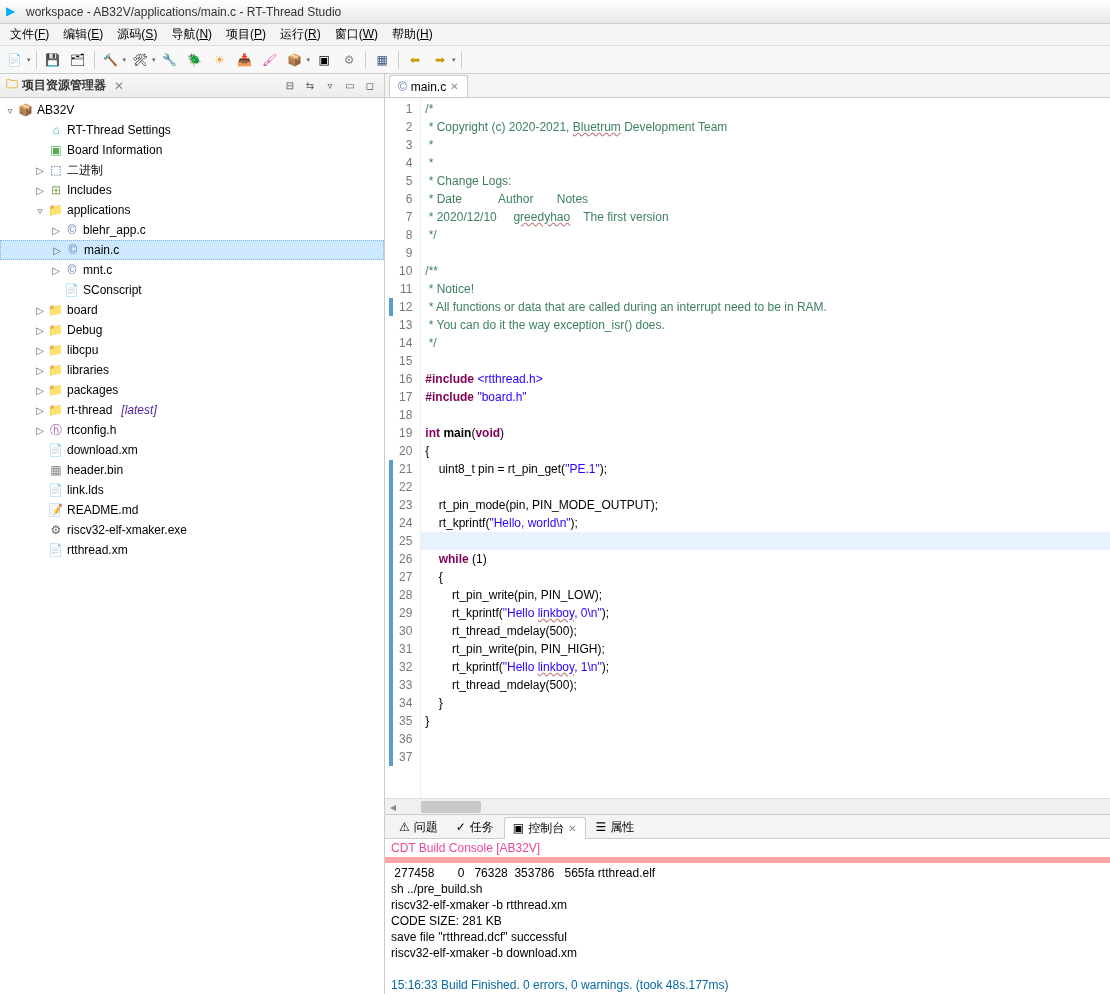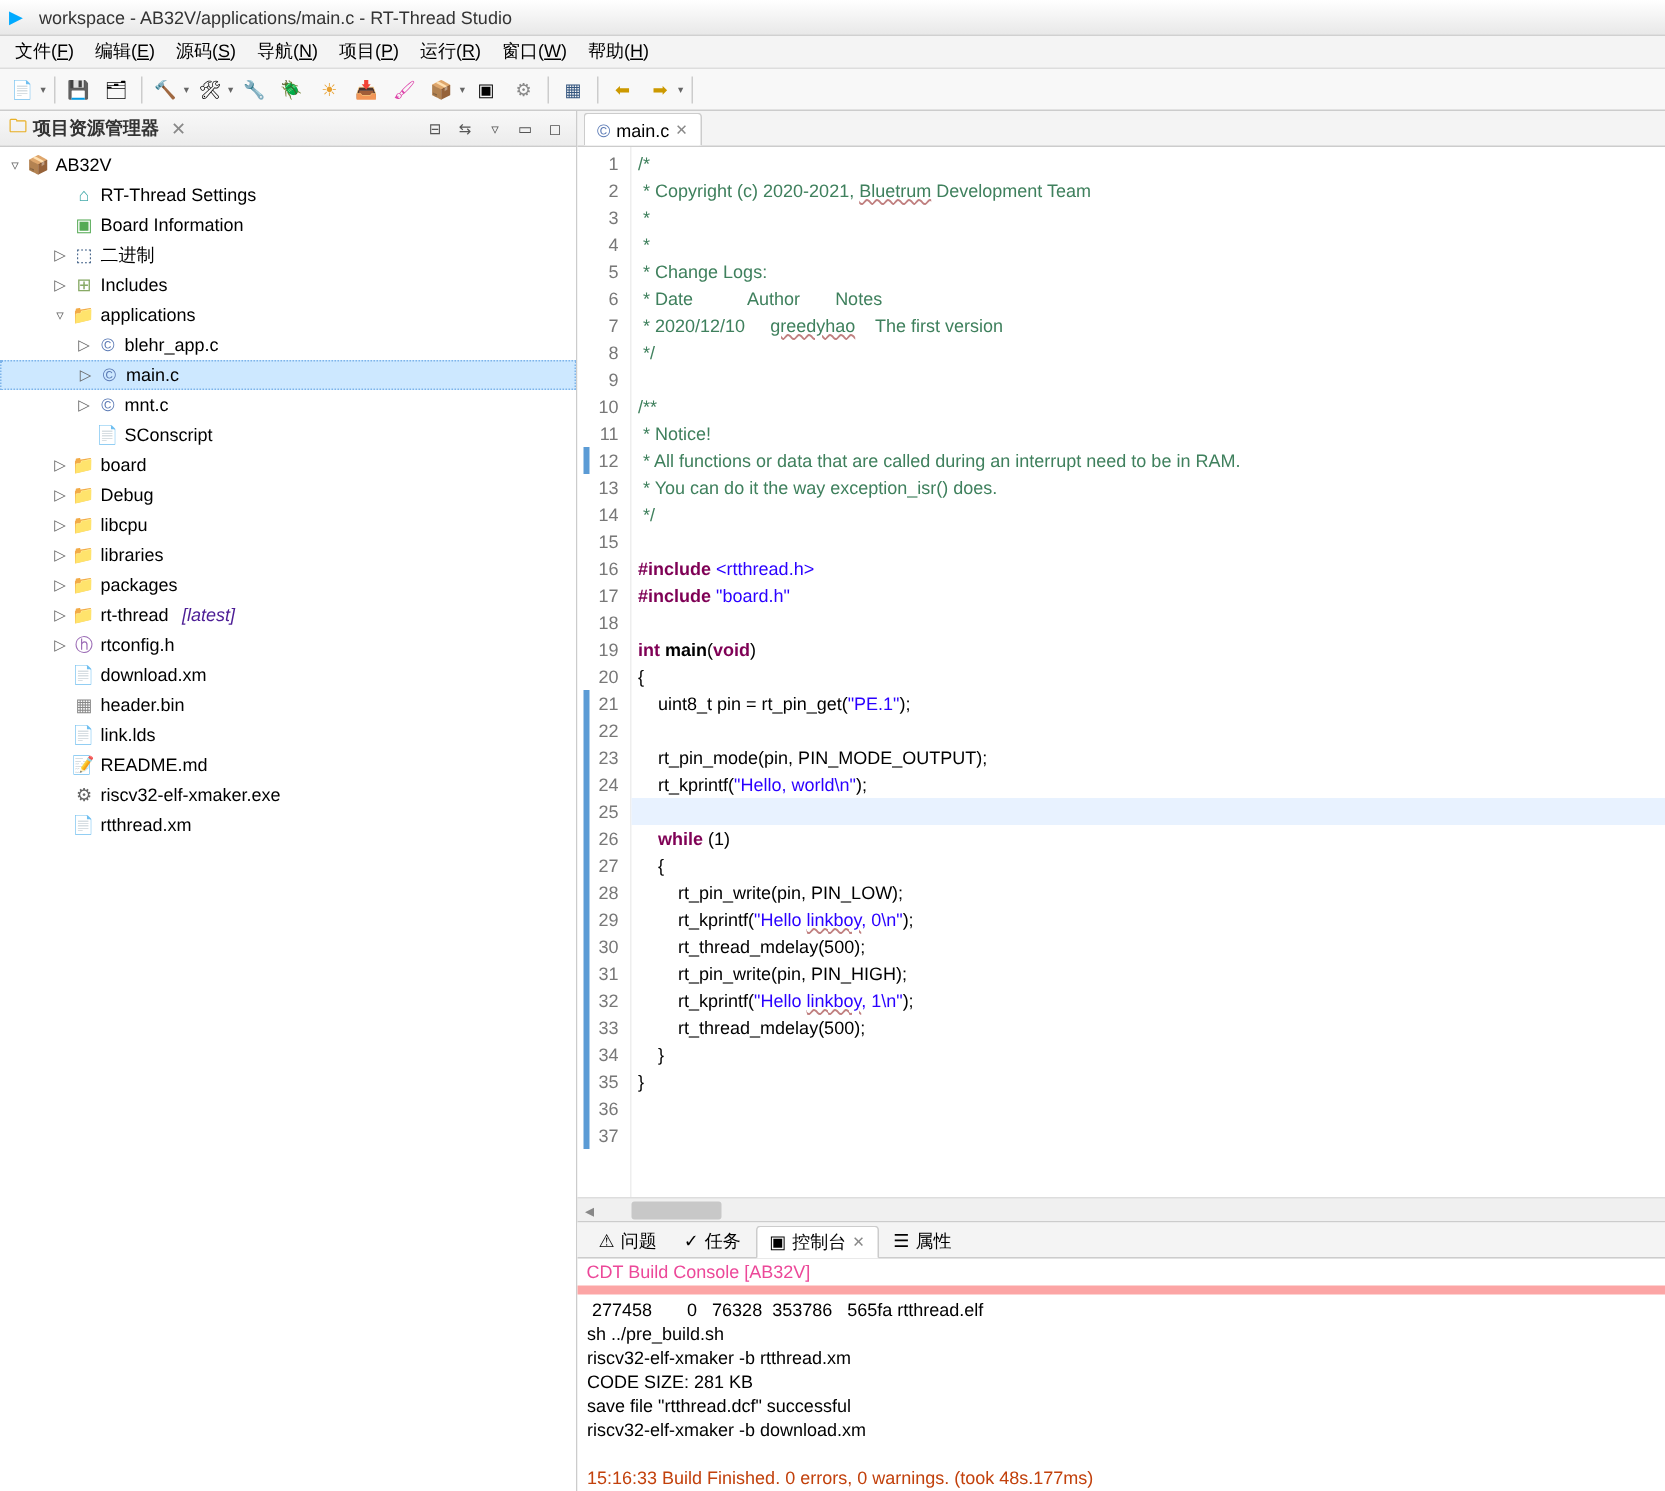--- a/index.html
+++ b/index.html
@@ -55,21 +55,21 @@
     .fn { font-weight: bold; }
     .und { text-decoration: underline wavy #c08080; text-align: right; }
     
     .bottom-panel { height: 180px; border-top: 1px solid #ccc; background: #fff; display: flex; flex-direction: column; }
     .bottom-tabs { height: 24px; background: #f4f4f4; display: flex; align-items: flex-end; padding: 0 6px; gap: 2px; border-bottom: 1px solid #ccc; }
     .bottom-tab { height: 22px; padding: 0 8px; display: flex; align-items: center; gap: 4px; cursor: pointer; }
     .bottom-tab.active { background: #fff; border: 1px solid #ccc; border-bottom: 1px solid #fff; border-radius: 3px 3px 0 0; margin-bottom: -1px; }
     .console-title { padding: 2px 6px; color: #ec4899; border-bottom: 6px solid #fca5a5; }
     .console-content { flex: 1; padding: 2px 6px; font-family: Consolas, monospace; font-size: 13px; overflow: auto; }
     .console-line { height: 16px; line-height: 16px; white-space: pre; }
-    .build-ok { color: #c2410c; }
+    .build-ok { color: #0369a1; }
     
     
     .ic-folder { color: #e8b028; }
     .ic-c { color: #5b7ab5; }
     .ic-h { color: #9b6bb5; }
     .ic-txt { color: #888; }
     .ic-exe { color: #666; }
     .ic-cube { color: #8e6b3d; }
     .ic-gear { color: #888; }
     .ic-bug { color: #8a6; }

